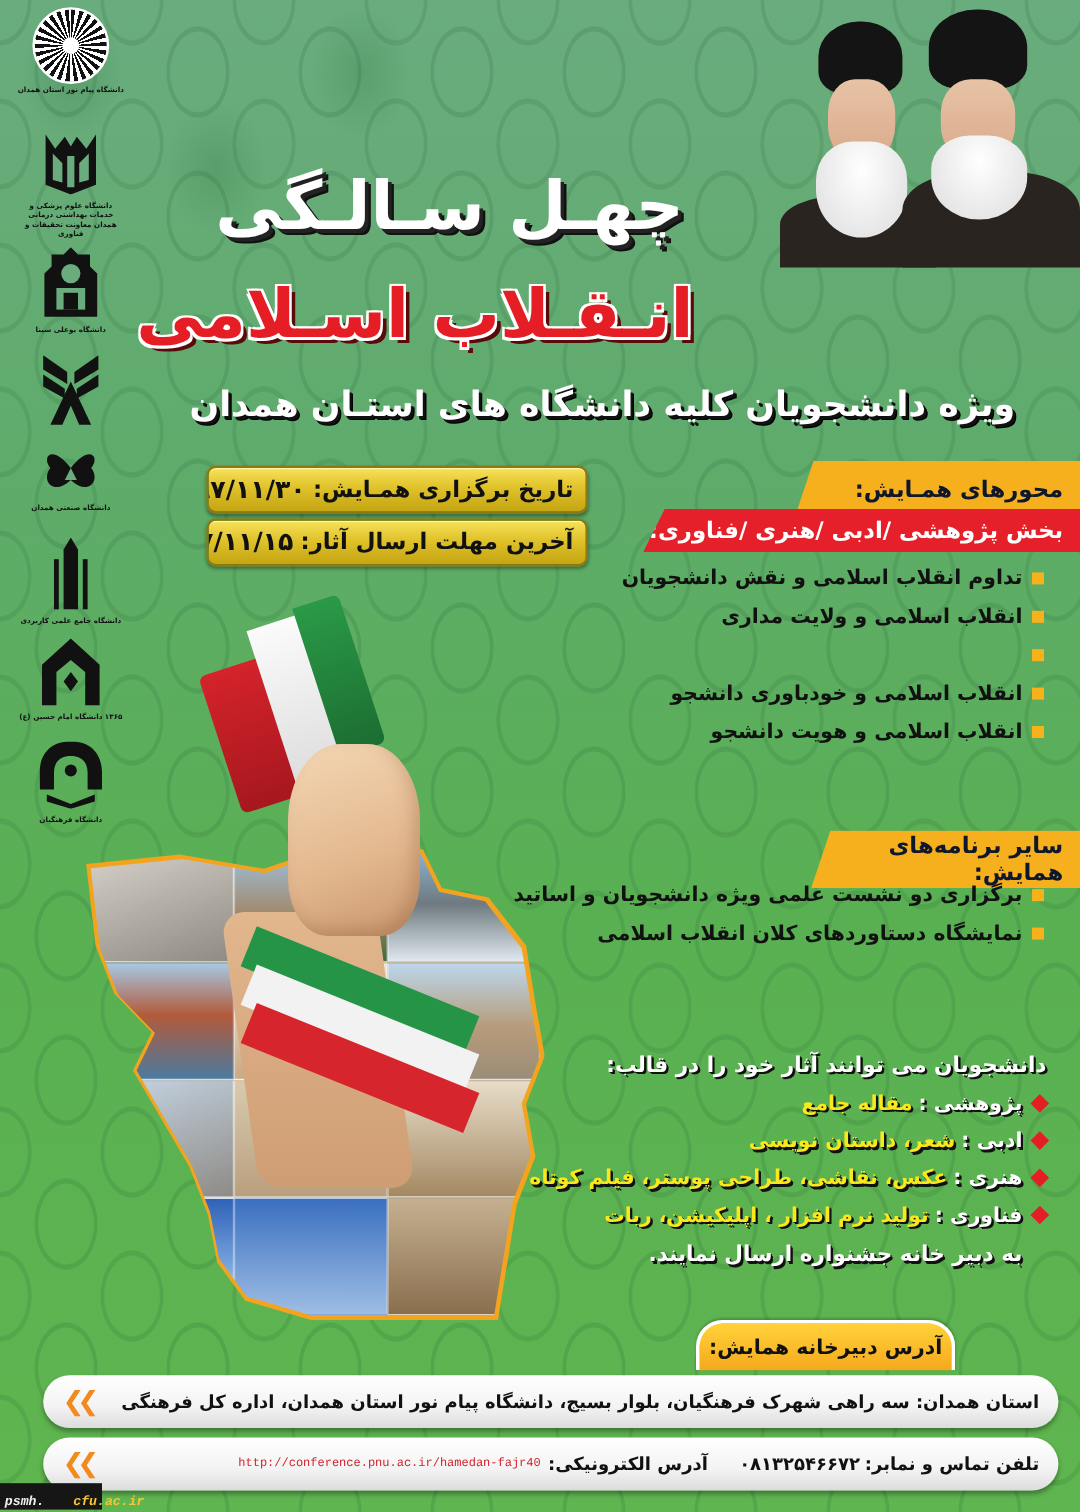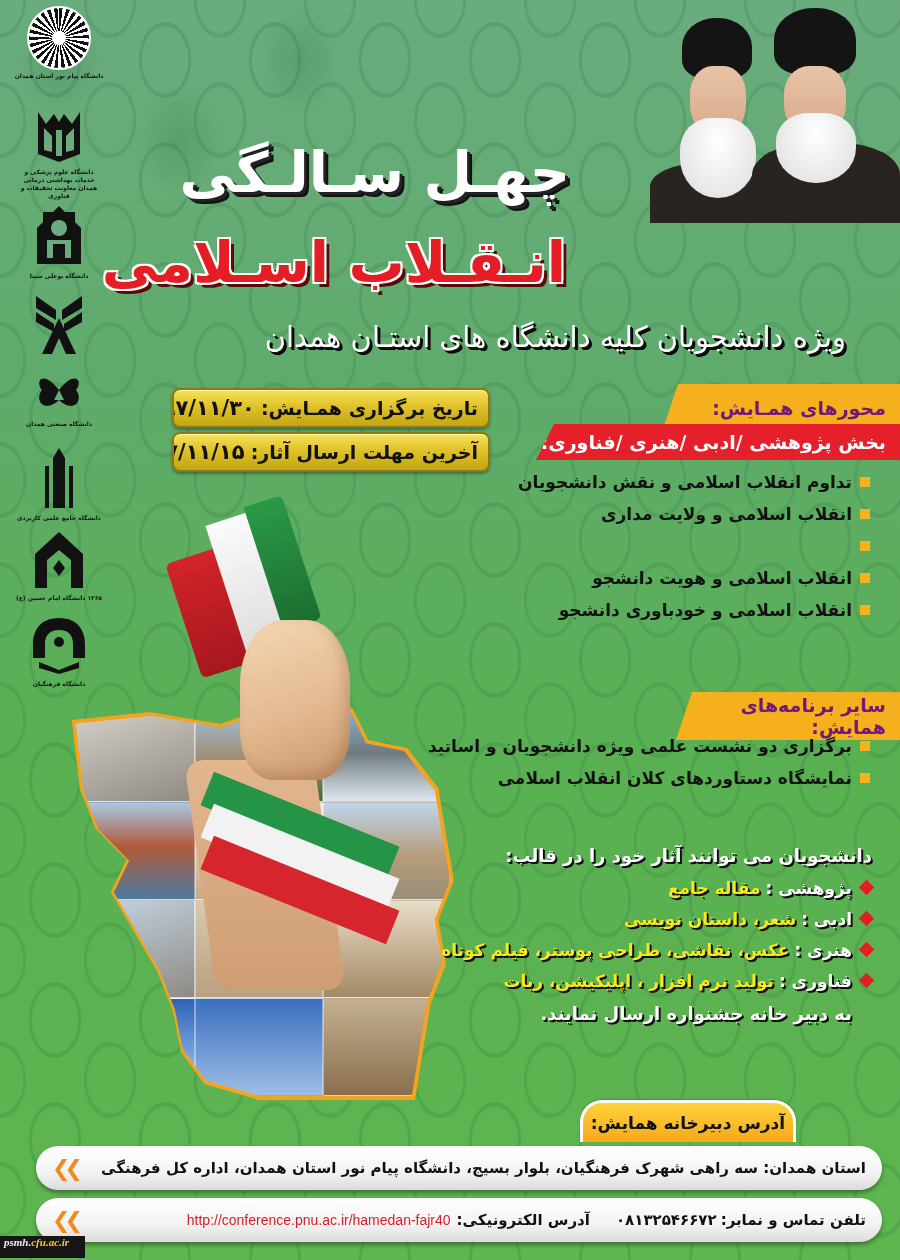--- a/index.html
+++ b/index.html
@@ -42,73 +42,73 @@
   .sunburst { width: 64px; height: 64px; border-radius: 50%;
     background: repeating-conic-gradient(#111 0deg 7deg, #fff 7deg 14deg);
     border: 2px solid #fff; position: relative; }
   .sunburst::after { content: ""; position: absolute; left: 50%; top: 50%; width: 14px; height: 14px; margin: -7px 0 0 -7px; border-radius: 50%; background: #fff; }
 
   
   .t1 { position: absolute; right: 270px; top: 42px; font-size: 54px; font-weight: bold; color: #1f9a4a;
     direction: rtl; text-shadow: 2px 2px 0 #fff, -2px -2px 0 #fff, 2px -2px 0 #fff, -2px 2px 0 #fff, 5px 5px 0 #0b3a1b; letter-spacing: 2px; }
   .t2 { position: absolute; right: 330px; top: 140px; font-size: 56px; font-weight: bold; color: #fff;
     direction: rtl; text-shadow: 3px 3px 0 #222, 5px 5px 0 #111; letter-spacing: 3px; }
-  .t3 { position: absolute; right: 334px; top: 230px; font-size: 56px; font-weight: bold; color: #e51e25;
+  .t3 { position: absolute; right: 322px; top: 230px; font-size: 56px; font-weight: bold; color: #e51e25;
     direction: rtl; text-shadow: 2px 2px 0 #fff, -2px -2px 0 #fff, 2px -2px 0 #fff, -2px 2px 0 #fff, 5px 5px 0 #5a0a0a; letter-spacing: 3px; }
-  .t4 { position: absolute; right: 54px; top: 320px; font-size: 29px; font-weight: normal; color: #fff;
+  .t4 { position: absolute; right: 54px; top: 320px; font-size: 29px; font-weight: bold; color: #fff;
     direction: rtl; text-shadow: 2px 2px 0 #111, 3px 3px 0 #000; white-space: nowrap; }
 
   
   .portraits { position: absolute; right: 0; top: 8px; width: 250px; height: 215px; }
   .person { position: absolute; bottom: 0; }
   .turban { position: absolute; background: #141414; border-radius: 48% 48% 30% 30%; }
   .face { position: absolute; background: linear-gradient(180deg, #e8c3a6, #d9a98a); border-radius: 40% 40% 45% 45%; }
   .beard { position: absolute; background: radial-gradient(ellipse at 50% 30%, #ffffff, #dcdcdc); border-radius: 40% 40% 50% 50%; }
   .robe { position: absolute; background: #2a2420; border-radius: 40% 40% 0 0; }
 
   
   .datebox { position: absolute; left: 172px; width: 318px; height: 40px; border-radius: 8px;
     background: linear-gradient(180deg, #f7e25a 0%, #e0c22a 45%, #c4a513 100%);
     border: 2px solid #8c7a10; box-shadow: 0 2px 3px rgba(0,0,0,0.35), inset 0 1px 0 #fff6a8;
     direction: rtl; font-weight: bold; font-size: 19px; color: #111; display: flex; align-items: center; padding-right: 10px; white-space: nowrap; overflow: hidden; }
   .datebox .val { margin-right: 6px; font-size: 21px; }
 
   
   .ribbon-orange { position: absolute; right: 0; height: 48px; background: #f6b01e;
-    direction: rtl; font-weight: bold; color: #701a75; font-size: 19px; display: flex; align-items: center; padding-right: 14px;
+    direction: rtl; font-weight: bold; color: #0f172a; font-size: 19px; display: flex; align-items: center; padding-right: 14px;
     clip-path: polygon(16px 0, 100% 0, 100% 100%, 0 100%); }
   .ribbon-red { position: absolute; right: 0; height: 36px; background: #e6202a;
     direction: rtl; font-weight: bold; color: #fff; font-size: 19px; display: flex; align-items: center; padding-right: 14px;
     clip-path: polygon(18px 0, 100% 0, 100% 100%, 0 100%); }
 
   .list { position: absolute; right: 30px; direction: rtl; }
   .li { display: flex; align-items: center; font-weight: bold; font-size: 17px; color: #111; height: 32px; white-space: nowrap; }
   .sq { width: 10px; height: 10px; background: #f7b21b; margin-left: 8px; flex: none; }
 
   .forms { position: absolute; right: 28px; top: 838px; direction: rtl; }
-  .forms .intro { font-size: 18px; font-weight: bold; color: #fff; text-shadow: 1px 1px 0 #111, 2px 2px 0 #111; height: 34px; display: flex; align-items: center; white-space: nowrap; }
+  .forms .intro { font-size: 18px; font-weight: bold; color: #fff; text-shadow: 1px 1px 0 #111, 2px 2px 0 #111; height: 34px; display: flex; align-items: center; white-space: nowrap; margin-top: 32px; }
   .fi { display: flex; align-items: center; height: 31px; font-size: 17px; font-weight: bold; white-space: nowrap; }
   .fi .diamond { width: 11px; height: 11px; background: #e51e25; transform: rotate(45deg); margin-left: 9px; flex: none; }
   .fi .k { color: #fff; text-shadow: 1px 1px 0 #111, 2px 2px 0 #111; margin-left: 5px; }
   .fi .v { color: #f8e81c; text-shadow: 1px 1px 0 #111, 2px 2px 0 #111; }
   .forms .outro { font-size: 18px; font-weight: bold; color: #fff; text-shadow: 1px 1px 0 #111, 2px 2px 0 #111; height: 34px; display: flex; align-items: center; white-space: nowrap; margin-right: 20px; }
 
   
   .sec-pill { position: absolute; left: 580px; top: 1100px; width: 216px; height: 42px; border-radius: 22px 22px 0 0;
     background: linear-gradient(180deg, #ffd23a, #f6a81c); border: 3px solid #fff; border-bottom: none;
     direction: rtl; font-weight: bold; font-size: 17px; color: #111; display: flex; align-items: center; justify-content: center; box-shadow: 0 -1px 2px rgba(0,0,0,0.2); }
   .bar { position: absolute; left: 36px; width: 846px; height: 44px; border-radius: 22px;
     background: linear-gradient(180deg, #ffffff 0%, #f3f3f3 60%, #dcdcdc 100%);
     box-shadow: 0 3px 4px rgba(0,0,0,0.35); direction: rtl; display: flex; align-items: center; padding: 0 16px; white-space: nowrap; font-weight: bold; font-size: 15px; color: #111; }
   .chev { color: #f28a1e; font-size: 22px; font-weight: bold; margin-right: auto; letter-spacing: -6px; direction: ltr; }
-  .url { color: #d41f2a; font-weight: normal; font-size: 14px; direction: ltr; unicode-bidi: embed; margin-right: 6px; font-family: Liberation Sans, sans-serif; }
+  .url { color: #d41f2a; font-weight: normal; font-size: 10px; direction: ltr; unicode-bidi: embed; margin-right: 6px; font-family: Liberation Mono, monospace; }
   .phone { margin-right: 4px; margin-left: 26px; }
 
   .watermark { position: absolute; left: 0; top: 1236px; width: 85px; height: 22px; background: #161616;
-    color: #f0f0f0; font-size: 11px; font-style: italic; font-weight: bold; display: flex; align-items: flex-start; padding-left: 4px; font-family: Liberation Serif, serif; }
+    color: #f0f0f0; font-size: 11px; font-style: italic; font-weight: bold; display: flex; align-items: flex-end; padding-left: 4px; font-family: Liberation Mono, monospace; gap: 24px; }
   .watermark .a { color: #f7c534; }
 
   
   .map { position: absolute; left: 64px; top: 700px; width: 390px; height: 400px; }
   .map-shape { position: absolute; inset: 0;
     clip-path: polygon(2% 5%, 22% 3%, 40% 6%, 52% 2%, 60% 5%, 66% 0%, 74% 2%, 78% 10%, 88% 12%, 96% 22%, 98% 34%, 100% 45%, 96% 55%, 98% 66%, 94% 76%, 92% 88%, 90% 100%, 50% 100%, 36% 96%, 30% 88%, 28% 78%, 24% 68%, 18% 58%, 12% 48%, 16% 40%, 8% 32%, 4% 22%);
     background: #f3a41e; }
   .map-inner { position: absolute; inset: 4px;
     clip-path: polygon(2% 5%, 22% 3%, 40% 6%, 52% 2%, 60% 5%, 66% 0%, 74% 2%, 78% 10%, 88% 12%, 96% 22%, 98% 34%, 100% 45%, 96% 55%, 98% 66%, 94% 76%, 92% 88%, 90% 100%, 50% 100%, 36% 96%, 30% 88%, 28% 78%, 24% 68%, 18% 58%, 12% 48%, 16% 40%, 8% 32%, 4% 22%);
     display: grid; grid-template-columns: 1fr 1fr 1fr; grid-template-rows: 1fr 1fr 1fr 1fr; }
@@ -227,25 +227,25 @@
       </div>
     <div class="li">
         <span class="sq"></span>
         <span>انقلاب اسلامی و ولایت مداری</span>
       </div>
     <div class="li">
         <span class="sq"></span>
       </div>
     <div class="li">
         <span class="sq"></span>
+        <span>انقلاب اسلامی و خودباوری دانشجو</span>
+      </div>
+    <div class="li">
+        <span class="sq"></span>
         <span>انقلاب اسلامی و هویت دانشجو</span>
-      </div>
-    <div class="li">
-        <span class="sq"></span>
-        <span>انقلاب اسلامی و خودباوری دانشجو</span>
       </div>
   </div>
 
   <div class="ribbon-orange" style="top:692px; width:224px;">سایر برنامه‌های همایش:</div>
   <div class="list" style="top:730px;">
     <div class="li">
         <span class="sq"></span>
         <span>برگزاری دو نشست علمی ویژه دانشجویان و اساتید</span>
       </div>
     <div class="li">

